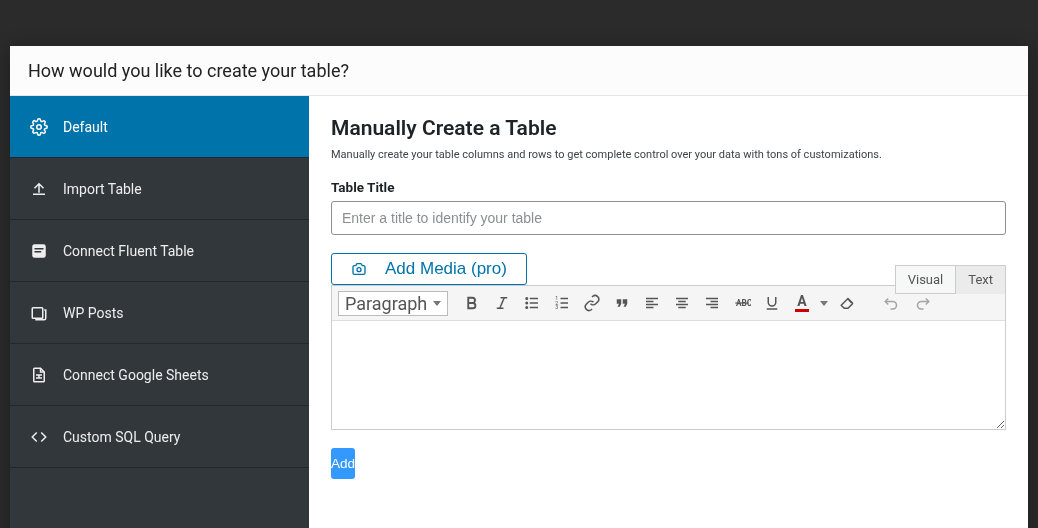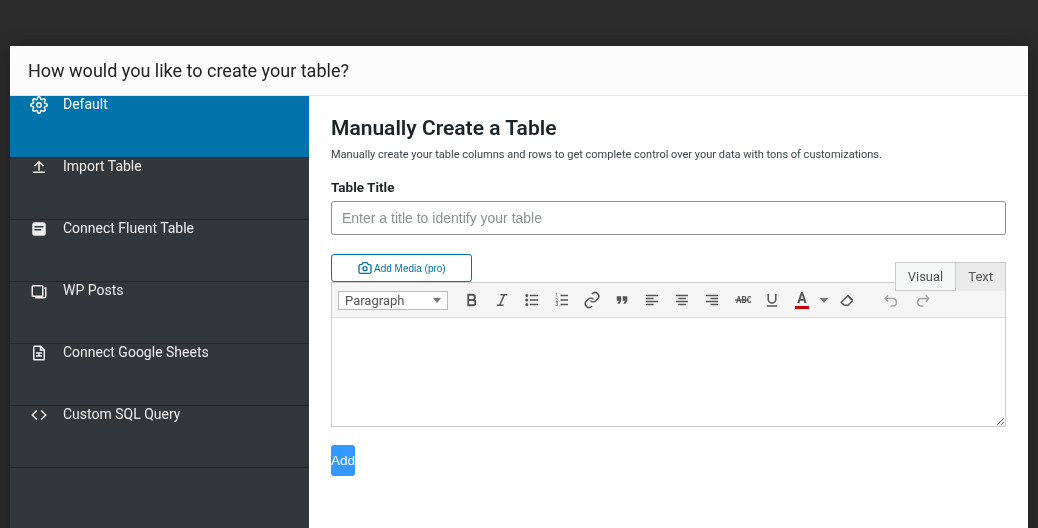--- a/index.html
+++ b/index.html
@@ -46,23 +46,23 @@
     overflow: hidden;
   }
   .sidebar {
     width: 299px;
     background: #32373c;
     display: flex;
     flex-direction: column;
   }
   .sidebar-item {
     display: flex;
-    align-items: flex-start;
+    align-items: center;
     gap: 15px;
-    padding: 0 20px;
+    padding: 8px 20px;
     height: 62px;
     color: #eee;
     font-size: 14px;
     cursor: pointer;
     border-bottom: 1px solid #23282d;
   }
   .sidebar-item.active {
     background: #0073aa;
     color: #fff;
   }
@@ -111,26 +111,26 @@
   .text-input::placeholder { color: #8a8f94; }
   .editor-row {
     display: flex;
     align-items: flex-end;
     justify-content: space-between;
     margin-bottom: 0;
   }
   .add-media-btn {
     display: inline-flex;
     align-items: center;
-    gap: 1px;
+    gap: 18px;
     border: 1px solid #0073aa;
     color: #0073aa;
     background: #fff;
-    padding: 5px 25px;
-    font-size: 10px;
+    padding: 5px 19px;
+    font-size: 17px;
     border-radius: 3px;
     cursor: pointer;
   }
   .add-media-btn svg { width: 16px; height: 16px; }
   .editor-tabs {
     display: flex;
   }
   .editor-tab {
     padding: 6px 12px;
     font-size: 13px;
@@ -155,21 +155,21 @@
     align-items: center;
     gap: 2px;
     padding: 4px 6px;
     border-bottom: 1px solid #ddd;
     background: #f5f5f5;
     flex-wrap: wrap;
   }
   .format-select {
     border: 1px solid #bbb;
     background: #fff;
-    font-size: 13px;
+    font-size: 18px;
     padding: 1px 6px;
     min-width: 110px;
     color: #555;
     display: flex;
     align-items: center;
     justify-content: space-between;
     cursor: pointer;
     margin-right: 8px;
   }
   .tb-btn {

